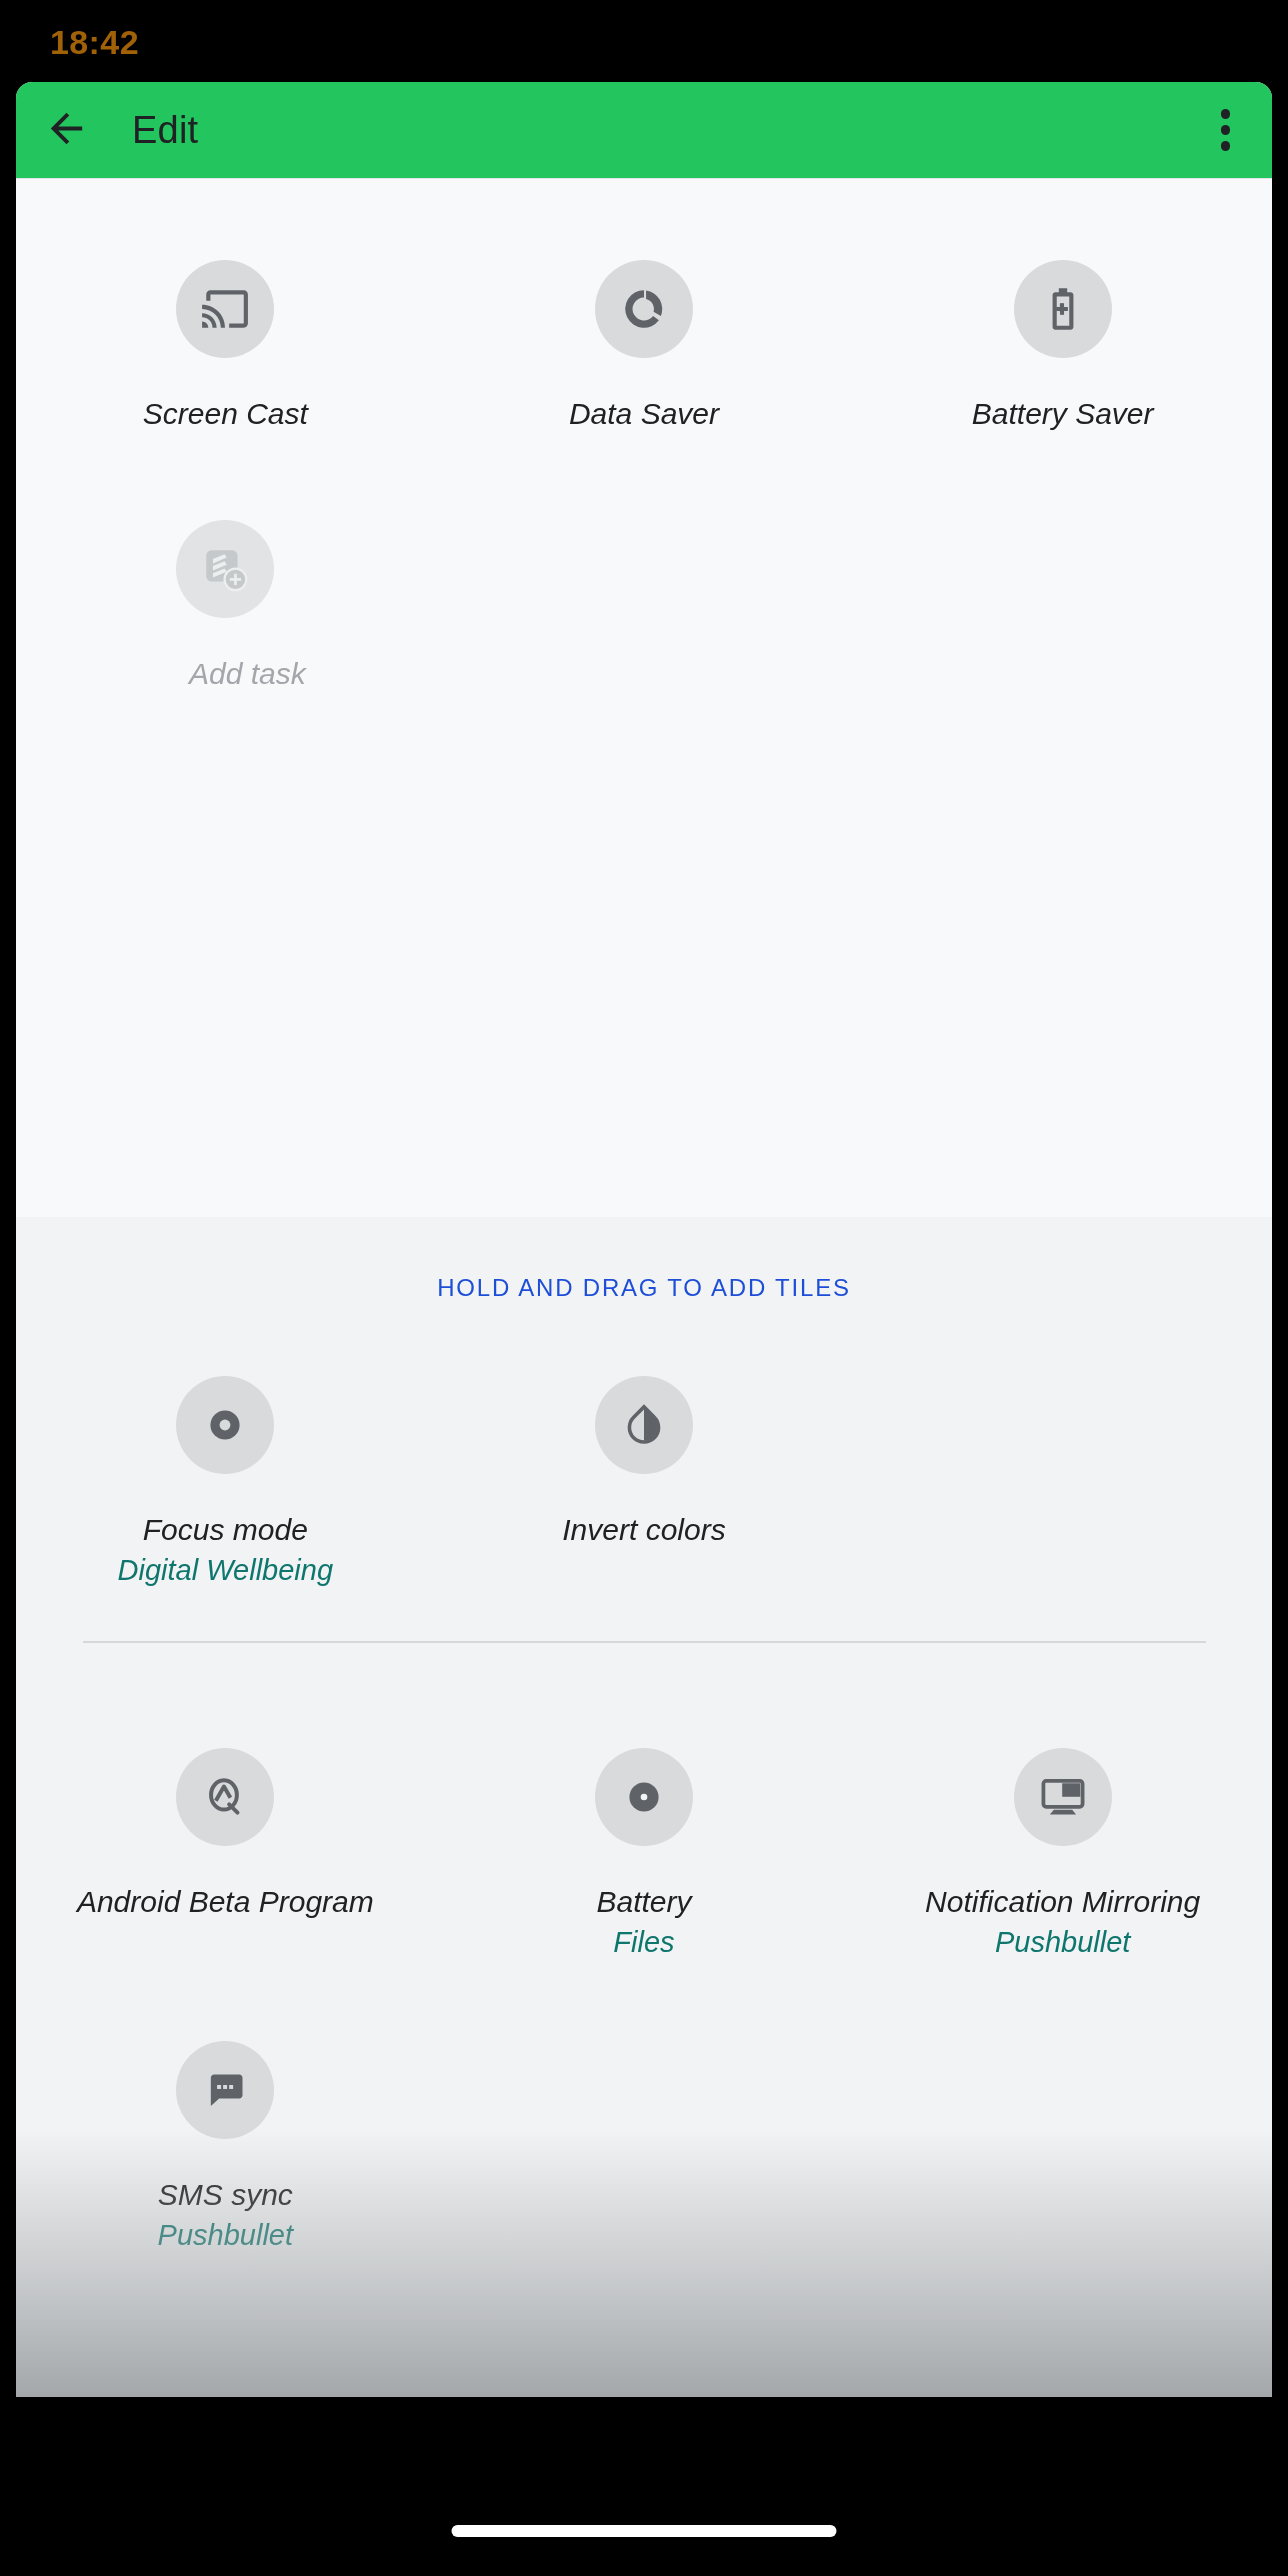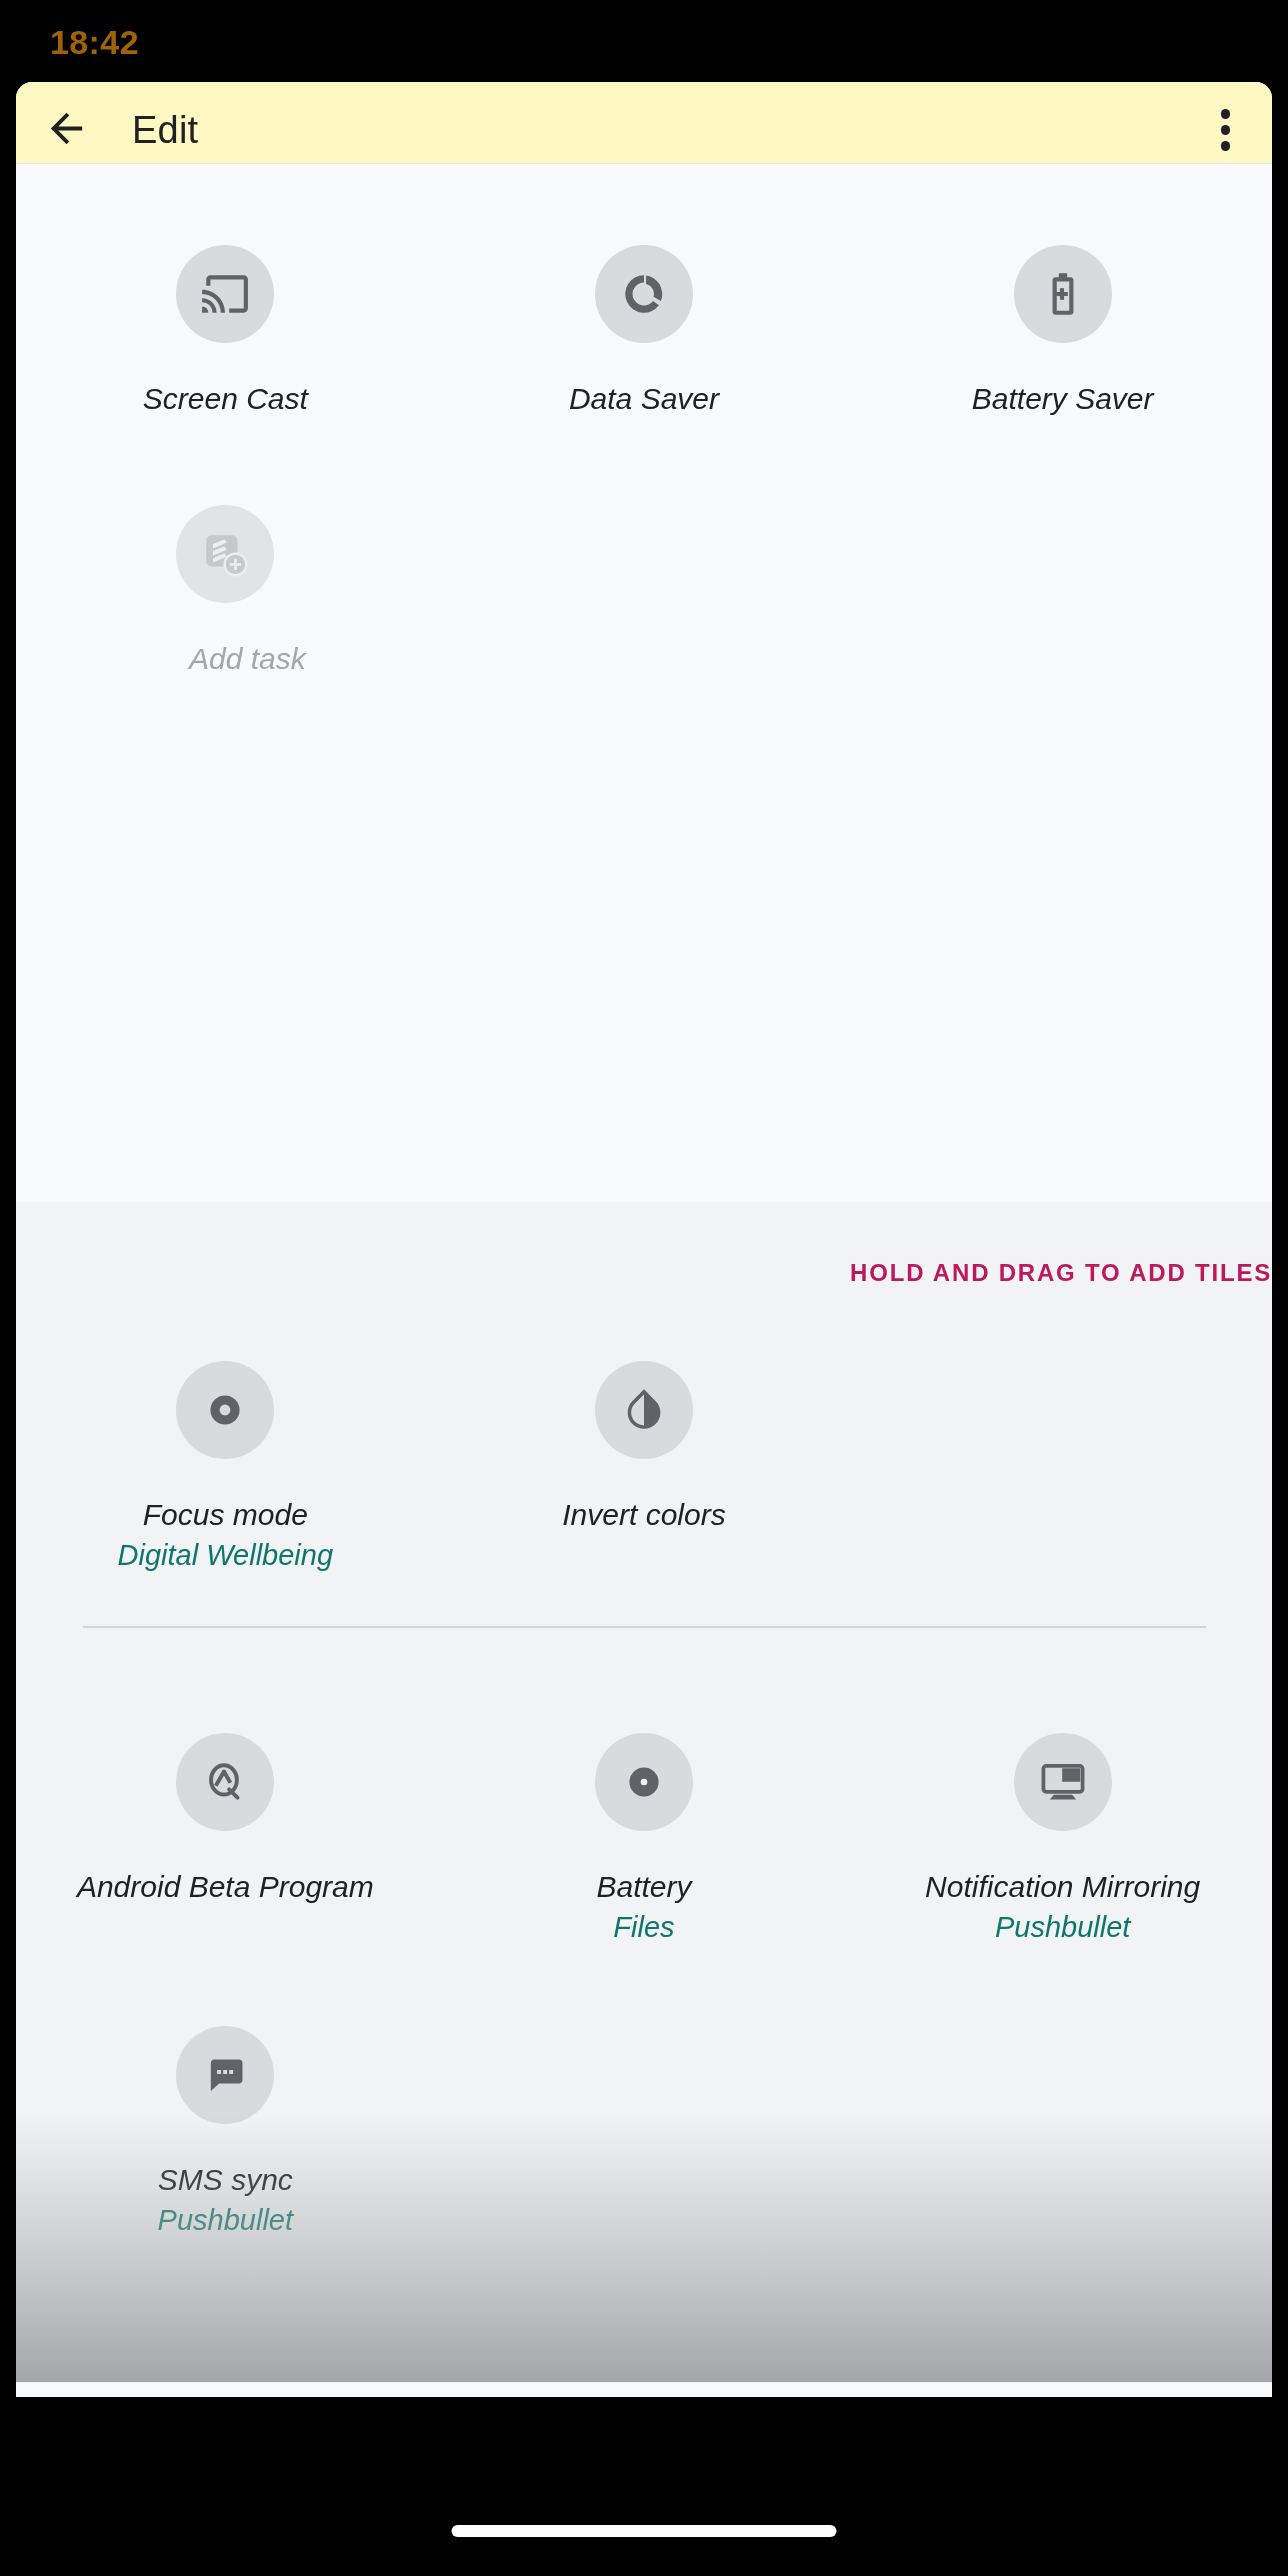--- a/index.html
+++ b/index.html
@@ -26,22 +26,22 @@
     position:absolute; left:16px; top:82px;
     width:1256px; height:2315px;
     background:#f8f9fa;
     border-top-left-radius:16px;
     border-top-right-radius:16px;
     overflow:hidden;
   }
 
   
   #app-bar {
-    position:relative; width:100%; height:82px;
-    background:#fef9c3;
+    position:relative; width:100%; height:97px;
+    background:#22c55e;
     border-bottom:0.9px solid #e2e4e6;
   }
   #back-button {
     position:absolute; left:21.5px; top:19.7px;
     width:57px; height:57px;
     display:flex; align-items:center; justify-content:center;
   }
   #page-title {
     position:absolute; left:116px; top:19.7px; height:57px;
     display:flex; align-items:center;
@@ -93,23 +93,23 @@
   .tile-sub {
     margin-top:7.2px;
     font-size:29px; color:#0f766e; text-align:center;
     line-height:32px; white-space:nowrap;
   }
   .tile.faded .tile-icon-wrap { background:#e1e3e5; }
   .tile.faded .tile-label { color:#a3a7ab;margin-left:44px; }
 
   #section-header {
     position:relative; width:100%;
-    text-align:right;
+    text-align:center;
     font-size:24px; letter-spacing:1.8px;
-    color:#be185d; font-weight:bold;
+    color:#1d4ed8; font-weight:normal;
     padding-top:57px;
   }
 
   #row-divider {
     position:relative;
     margin:0 auto;
     width:1123px; height:2.7px;
     background:#d5d7d9;
   }
 

